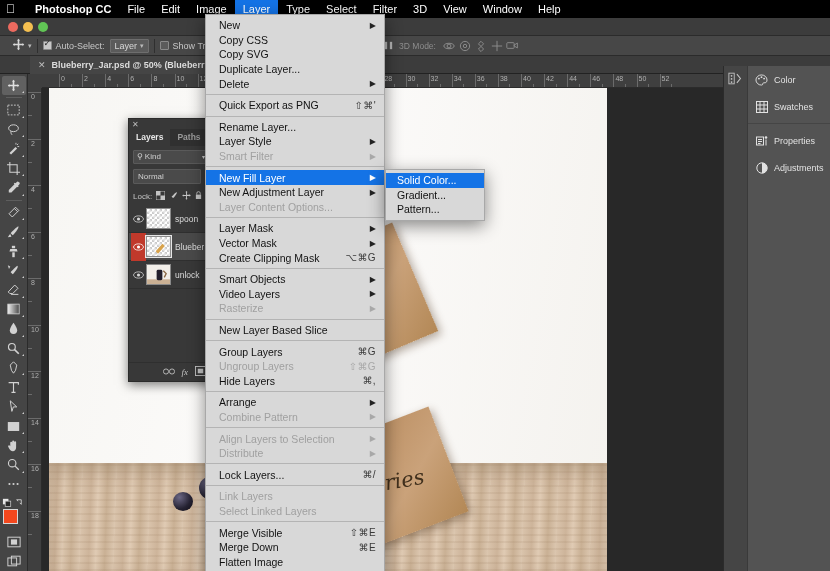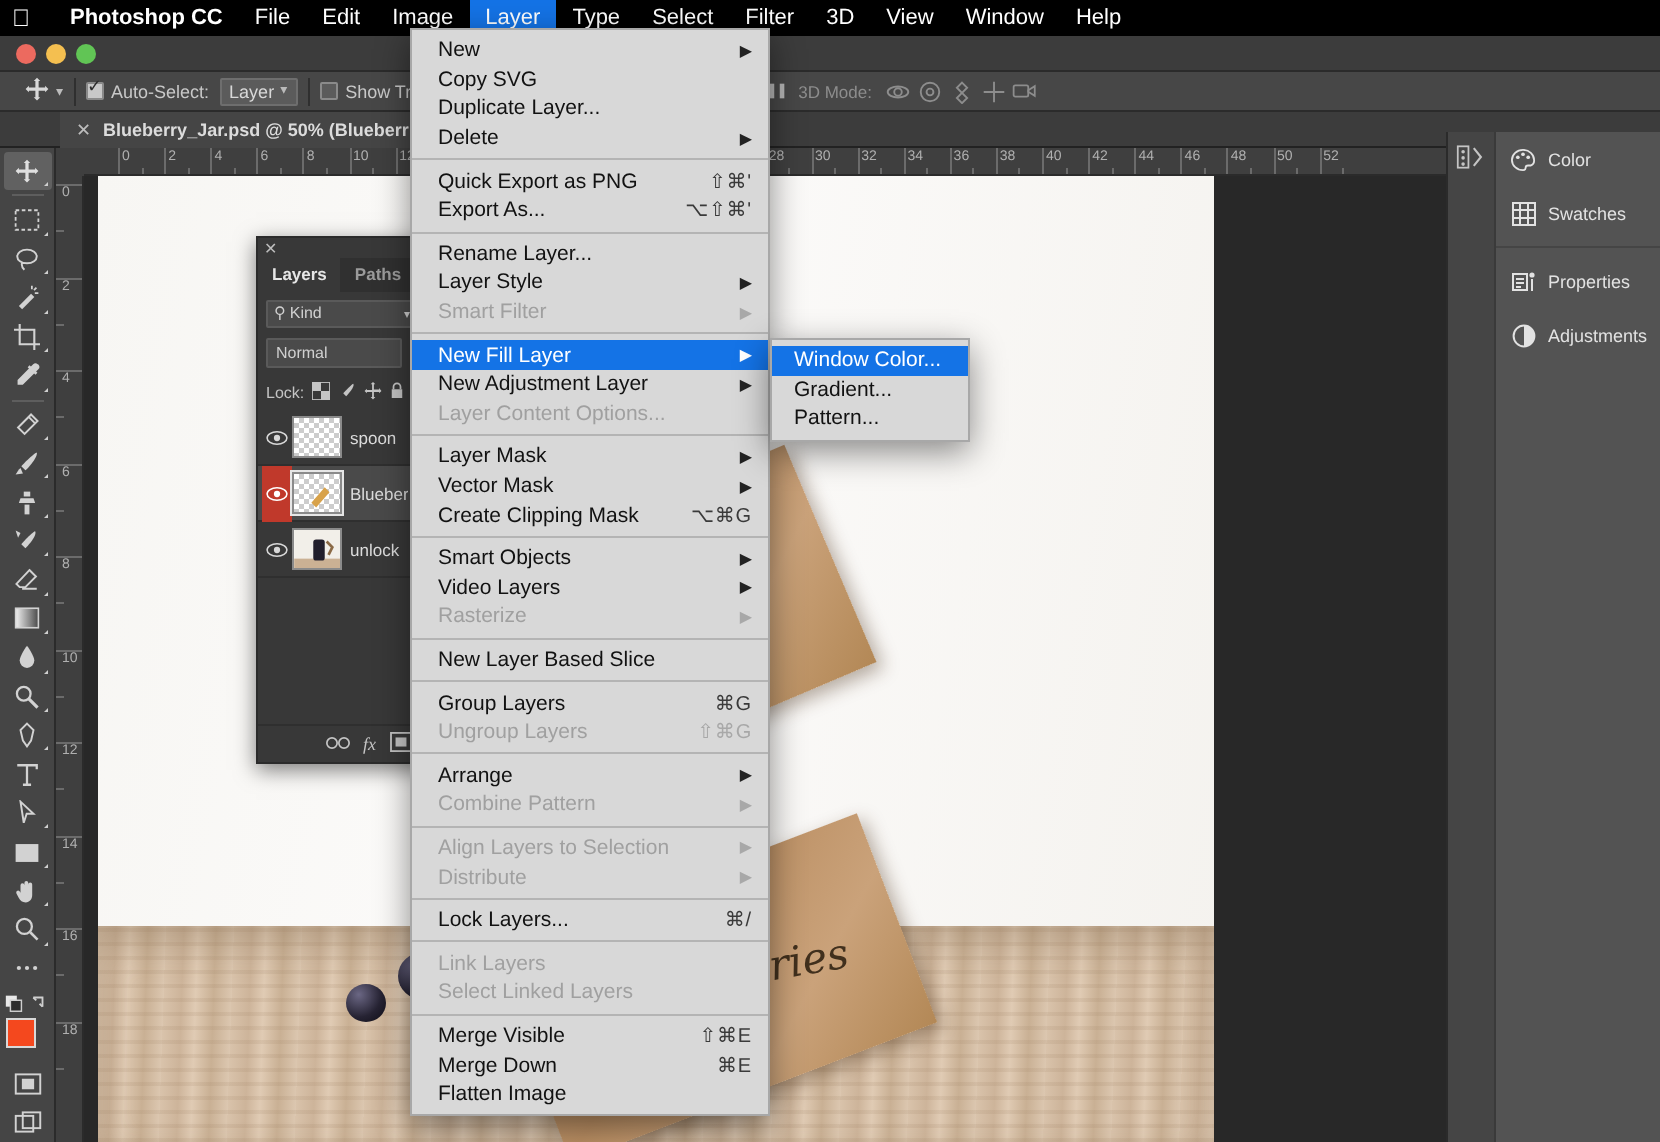--- a/index.html
+++ b/index.html
@@ -891,37 +891,36 @@
       <span>Adjustments</span>
     </div>
   </div>
 
   <div class="menu" id="layerMenu">
       <div class="mrow">
         <span class="lbl">New</span>
         <span class="arr">▶</span>
       </div>
       <div class="mrow">
+        <span class="lbl">Copy CSS</span>
+      </div>
+      <div class="mrow">
         <span class="lbl">Copy SVG</span>
       </div>
       <div class="mrow">
         <span class="lbl">Duplicate Layer...</span>
       </div>
       <div class="mrow">
         <span class="lbl">Delete</span>
         <span class="arr">▶</span>
       </div>
       <div class="msep"></div>
       <div class="mrow">
         <span class="lbl">Quick Export as PNG</span>
         <span class="sc">⇧⌘'</span>
-      </div>
-      <div class="mrow">
-        <span class="lbl">Export As...</span>
-        <span class="sc">⌥⇧⌘'</span>
       </div>
       <div class="msep"></div>
       <div class="mrow">
         <span class="lbl">Rename Layer...</span>
       </div>
       <div class="mrow">
         <span class="lbl">Layer Style</span>
         <span class="arr">▶</span>
       </div>
       <div class="mrow dis">
@@ -972,20 +971,24 @@
       </div>
       <div class="msep"></div>
       <div class="mrow">
         <span class="lbl">Group Layers</span>
         <span class="sc">⌘G</span>
       </div>
       <div class="mrow dis">
         <span class="lbl">Ungroup Layers</span>
         <span class="sc">⇧⌘G</span>
       </div>
+      <div class="mrow">
+        <span class="lbl">Hide Layers</span>
+        <span class="sc">⌘,</span>
+      </div>
       <div class="msep"></div>
       <div class="mrow">
         <span class="lbl">Arrange</span>
         <span class="arr">▶</span>
       </div>
       <div class="mrow dis">
         <span class="lbl">Combine Pattern</span>
         <span class="arr">▶</span>
       </div>
       <div class="msep"></div>
@@ -1018,21 +1021,21 @@
         <span class="lbl">Merge Down</span>
         <span class="sc">⌘E</span>
       </div>
       <div class="mrow">
         <span class="lbl">Flatten Image</span>
       </div>
     </div>
 
   <div class="submenu" id="fillSub">
       <div class="mrow hi">
-        <span class="lbl">Window Color...</span>
+        <span class="lbl">Solid Color...</span>
       </div>
       <div class="mrow">
         <span class="lbl">Gradient...</span>
       </div>
       <div class="mrow">
         <span class="lbl">Pattern...</span>
       </div>
     </div>
 
 </div>

